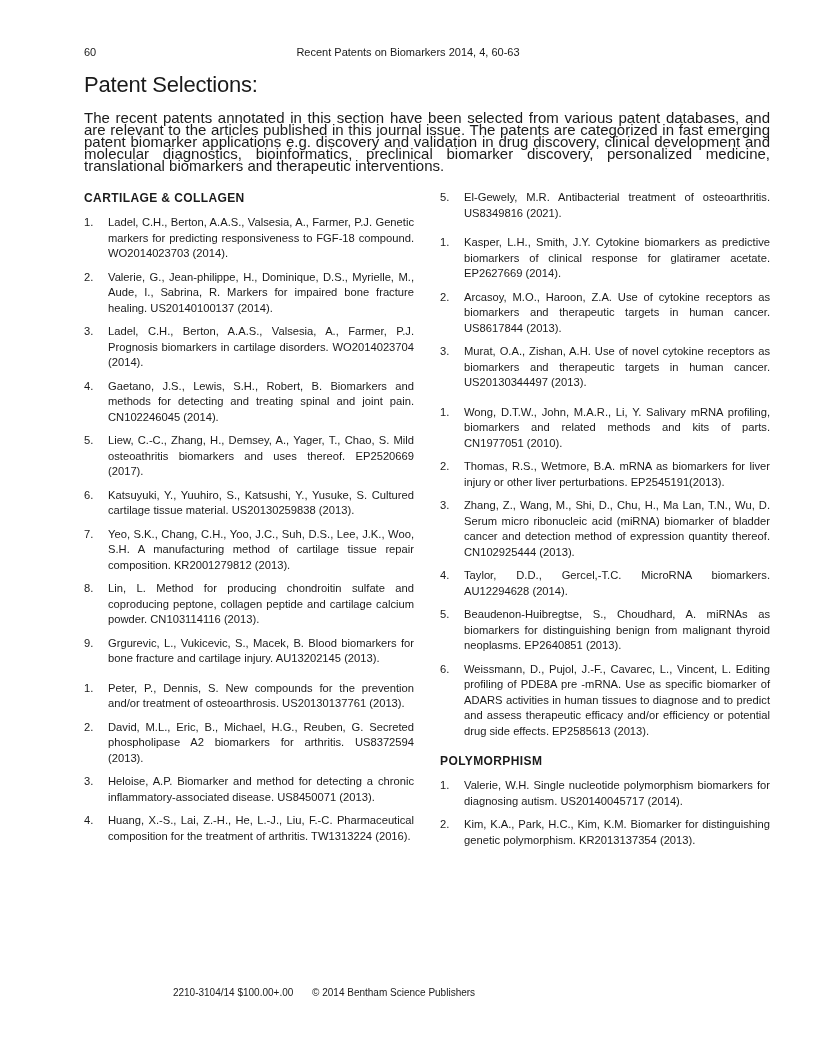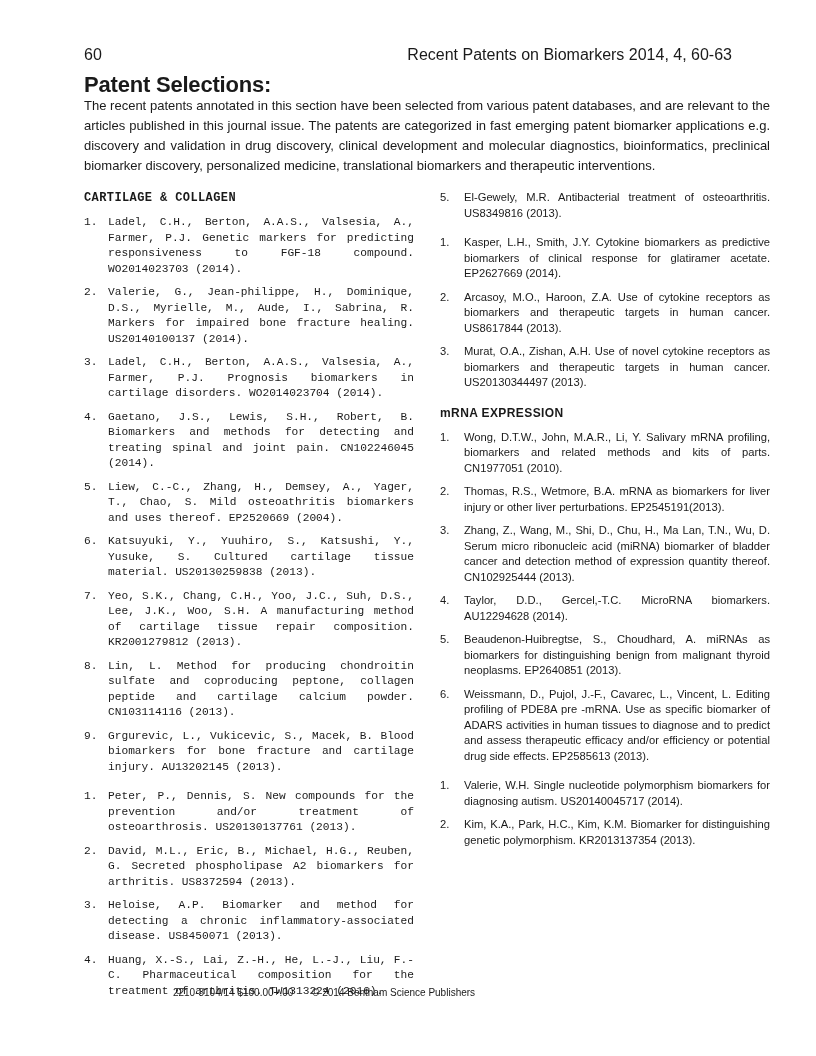--- a/index.html
+++ b/index.html
@@ -1,27 +1,27 @@
 <!DOCTYPE html>
 <html><head>
 <meta charset="utf-8">
 <style>
   html, body { margin: 0; padding: 0; background: #ffffff; }
   body { width: 816px; height: 1056px; position: relative; overflow: hidden;
          font-family: "Liberation Sans", sans-serif; color: #1a1a1a; }
   .running-head { position: absolute; top: 46px; left: 84px; right: 84px; height: 14px;
-                  font-size: 16px; }
+                  font-size: 11px; }
   .running-head .page-num { position: absolute; left: 0; top: 0; }
-  .running-head .journal { position: absolute; left: 0; right: 0; text-align: right; top: 0; }
-  .title { position: absolute; top: 72px; left: 84px; font-size: 22px; font-weight: bold;
+  .running-head .journal { position: absolute; left: 0; right: 0; text-align: center; top: 0; }
+  .title { position: absolute; top: 72px; left: 84px; font-size: 22px; font-weight: normal;
            margin: 0; letter-spacing: -0.2px; }
-  .intro { position: absolute; top: 96px; left: 84px; width: 686px; font-size: 13px;
-           line-height: 20px; text-align: justify; margin: 0; }
+  .intro { position: absolute; top: 112px; left: 84px; width: 686px; font-size: 15px;
+           line-height: 12px; text-align: justify; margin: 0; }
   .col { position: absolute; top: 190px; width: 330px; }
-  .col.left { left: 84px; font-family: Liberation Mono, monospace; }
+  .col.left { left: 84px; }
   .col.right { left: 440px; }
   .section-head { font-size: 12px; letter-spacing: 0.4px; margin: 0 0 9px 0; line-height: 16px; }
   .col .section { margin-bottom: 14px; }
   .entry { display: flex; font-size: 11.2px; line-height: 15.5px; margin-bottom: 8px; }
   .entry .num { width: 24px; flex: 0 0 24px; }
   .entry .text { flex: 1; text-align: justify; }
   .footer { position: absolute; top: 987px; left: 0; width: 648px; text-align: center;
             font-size: 10px; }
   .footer span { margin: 0 8px; }
 </style>
@@ -51,21 +51,21 @@
     <div class="entry">
         <span class="num">3.</span>
         <span class="text">Ladel, C.H., Berton, A.A.S., Valsesia, A., Farmer, P.J. Prognosis biomarkers in cartilage disorders. WO2014023704 (2014).</span>
       </div>
     <div class="entry">
         <span class="num">4.</span>
         <span class="text">Gaetano, J.S., Lewis, S.H., Robert, B.  Biomarkers and methods for detecting and treating spinal and joint pain. CN102246045 (2014).</span>
       </div>
     <div class="entry">
         <span class="num">5.</span>
-        <span class="text">Liew, C.-C., Zhang, H., Demsey, A., Yager, T., Chao, S. Mild osteoathritis biomarkers and uses thereof. EP2520669 (2004).</span>
+        <span class="text">Liew, C.-C., Zhang, H., Demsey, A., Yager, T., Chao, S. Mild osteoathritis biomarkers and uses thereof. EP2520669 (2017).</span>
       </div>
     <div class="entry">
         <span class="num">6.</span>
         <span class="text">Katsuyuki, Y., Yuuhiro, S., Katsushi, Y., Yusuke, S. Cultured cartilage tissue material. US20130259838 (2013).</span>
       </div>
     <div class="entry">
         <span class="num">7.</span>
         <span class="text">Yeo, S.K., Chang, C.H., Yoo, J.C., Suh, D.S., Lee, J.K., Woo, S.H. A manufacturing method of cartilage tissue repair composition. KR2001279812 (2013).</span>
       </div>
     <div class="entry">
@@ -95,41 +95,40 @@
         <span class="num">4.</span>
         <span class="text">Huang, X.-S., Lai, Z.-H., He, L.-J., Liu, F.-C. Pharmaceutical composition for the treatment of arthritis. TW1313224 (2016).</span>
       </div>
   </div>
 </div>
 
 <div class="col right">
   <div class="section">
     <div class="entry">
         <span class="num">5.</span>
-        <span class="text">El-Gewely, M.R. Antibacterial treatment of osteoarthritis. US8349816 (2013).</span>
+        <span class="text">El-Gewely, M.R. Antibacterial treatment of osteoarthritis. US8349816 (2021).</span>
       </div>
   </div>
 
   <div class="section">
     <div class="entry">
         <span class="num">1.</span>
         <span class="text">Kasper, L.H., Smith, J.Y. Cytokine biomarkers as predictive biomarkers of clinical response for glatiramer acetate. EP2627669 (2014).</span>
       </div>
     <div class="entry">
         <span class="num">2.</span>
         <span class="text">Arcasoy, M.O., Haroon, Z.A. Use of cytokine receptors as biomarkers and therapeutic targets in human cancer. US8617844 (2013).</span>
       </div>
     <div class="entry">
         <span class="num">3.</span>
         <span class="text">Murat, O.A., Zishan, A.H. Use of novel cytokine receptors as biomarkers and therapeutic targets in human cancer. US20130344497 (2013).</span>
       </div>
   </div>
 
   <div class="section">
-    <h2 class="section-head">mRNA EXPRESSION</h2>
     <div class="entry">
         <span class="num">1.</span>
         <span class="text">Wong, D.T.W., John, M.A.R., Li, Y. Salivary mRNA profiling, biomarkers and related methods and kits of parts. CN1977051 (2010).</span>
       </div>
     <div class="entry">
         <span class="num">2.</span>
         <span class="text">Thomas, R.S., Wetmore, B.A. mRNA as biomarkers for liver injury or other liver perturbations. EP2545191(2013).</span>
       </div>
     <div class="entry">
         <span class="num">3.</span>
@@ -143,20 +142,21 @@
         <span class="num">5.</span>
         <span class="text">Beaudenon-Huibregtse, S., Choudhard, A. miRNAs as biomarkers for distinguishing benign from malignant thyroid neoplasms. EP2640851 (2013).</span>
       </div>
     <div class="entry">
         <span class="num">6.</span>
         <span class="text">Weissmann, D., Pujol, J.-F., Cavarec, L., Vincent, L. Editing profiling of PDE8A pre -mRNA. Use as specific biomarker of ADARS activities in human tissues to diagnose and to predict and assess therapeutic efficacy and/or efficiency or potential drug side effects. EP2585613 (2013).</span>
       </div>
   </div>
 
   <div class="section">
+    <h2 class="section-head">POLYMORPHISM</h2>
     <div class="entry">
         <span class="num">1.</span>
         <span class="text">Valerie, W.H. Single nucleotide polymorphism biomarkers for diagnosing autism. US20140045717 (2014).</span>
       </div>
     <div class="entry">
         <span class="num">2.</span>
         <span class="text">Kim, K.A., Park, H.C., Kim, K.M. Biomarker for distinguishing genetic polymorphism. KR2013137354 (2013).</span>
       </div>
   </div>
 </div>

